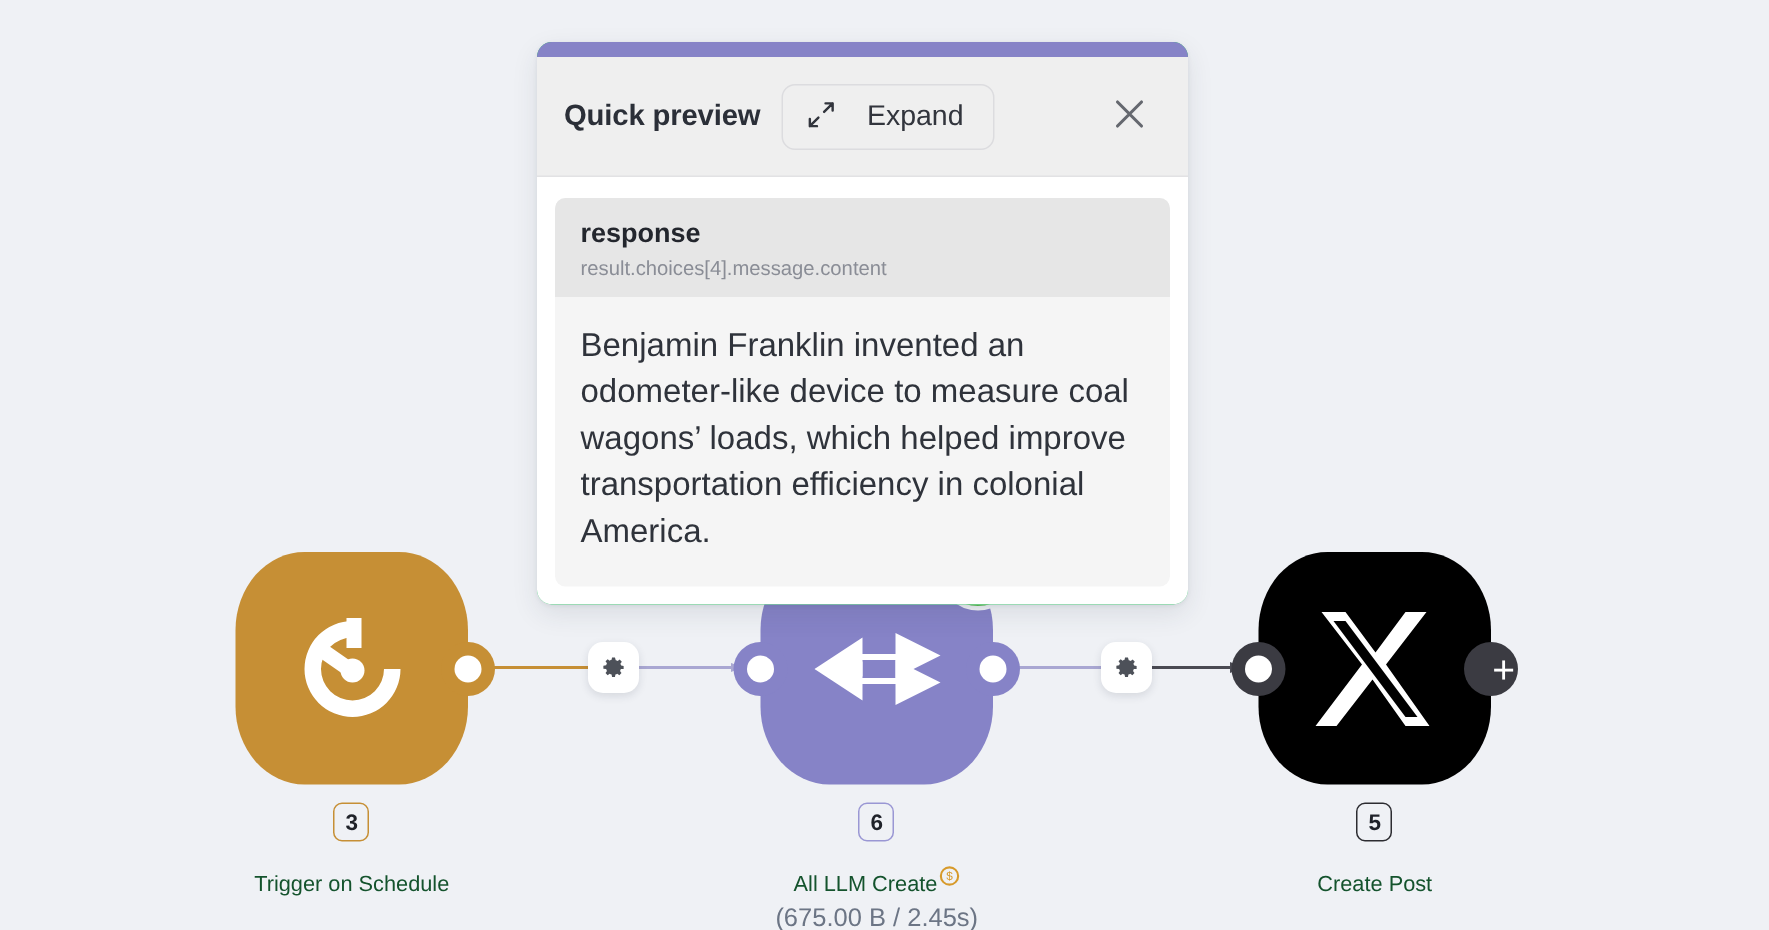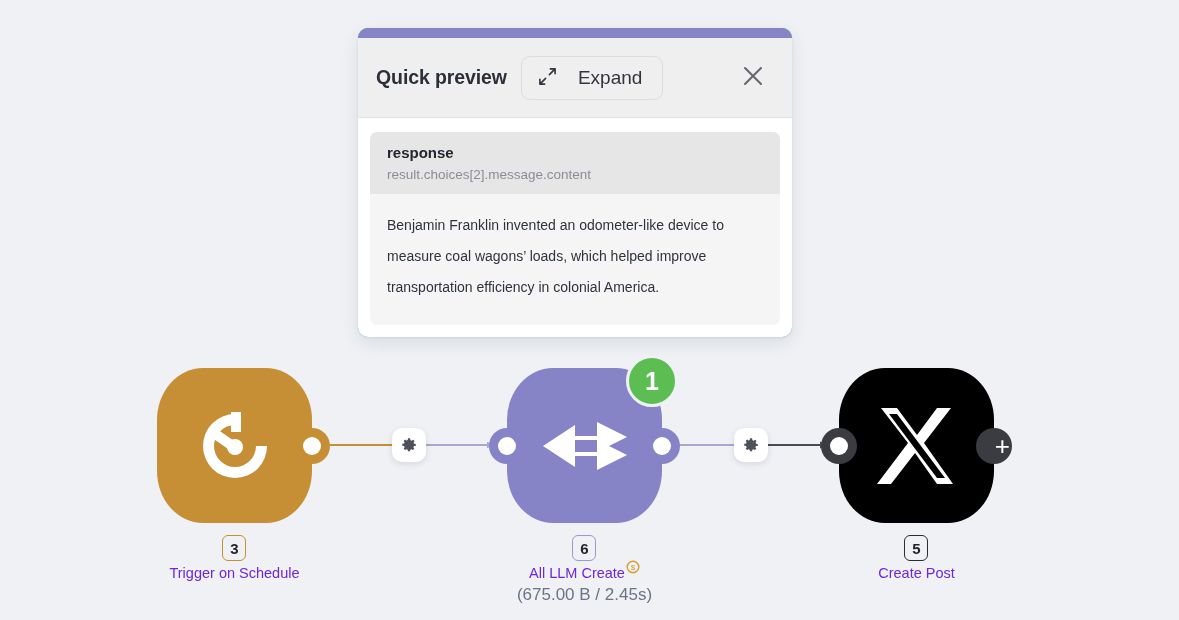--- a/index.html
+++ b/index.html
@@ -97,36 +97,36 @@
     border-radius: 7px;
     overflow: hidden;
   }
 
   .response-card-head {
     background: #e6e6e6;
     padding: 12px 17px 11px 17px;
   }
 
   .response-key {
-    font-size: 15px;
+    font-size: 18px;
     font-weight: bold;
     color: #23262d;
     line-height: 1.25;
   }
 
   .response-path {
     font-size: 13.5px;
     color: #8a8d96;
     margin-top: 3px;
     line-height: 1.3;
   }
 
   .response-text {
     padding: 16px 17px 22px 17px;
-    font-size: 14px;
+    font-size: 22px;
     line-height: 31px;
     color: #2f333b;
   }
 
   
   .canvas { position: absolute; inset: 0; }
 
   .node-group {
     position: absolute;
     display: flex;
@@ -223,23 +223,23 @@
     font-size: 15px;
     font-weight: bold;
     color: #1f2229;
     background: #eff1f5;
   }
   .badge-trigger { border: 1.6px solid #c68f35; }
   .badge-llm     { border: 1.6px solid #9a97d4; }
   .badge-x       { border: 1.6px solid #2c2c31; }
 
   .node-label {
-    margin-top: 4px;
+    margin-top: 21px;
     font-size: 14.5px;
-    color: #6d28d9;
+    color: #14532d;
     white-space: nowrap;
     display: flex;
     align-items: flex-start;
   }
 
   .node-sublabel {
     margin-top: 4px;
     font-size: 17px;
     color: #6c7585;
     white-space: nowrap;
@@ -391,18 +391,18 @@
           <path d="M4 4 L20 20 M20 4 L4 20" stroke="#65686f" stroke-width="2.1" stroke-linecap="round"></path>
         </svg>
       </span>
     </button>
   </div>
 
   <div class="panel-body">
     <div class="response-card">
       <div class="response-card-head">
         <div class="response-key">response</div>
-        <div class="response-path">result.choices[2].message.content</div>
+        <div class="response-path">result.choices[4].message.content</div>
       </div>
       <div class="response-text">Benjamin Franklin invented an odometer-like device to measure coal wagons’ loads, which helped improve transportation efficiency in colonial America.</div>
     </div>
   </div>
 </div>
 
 </body></html>

